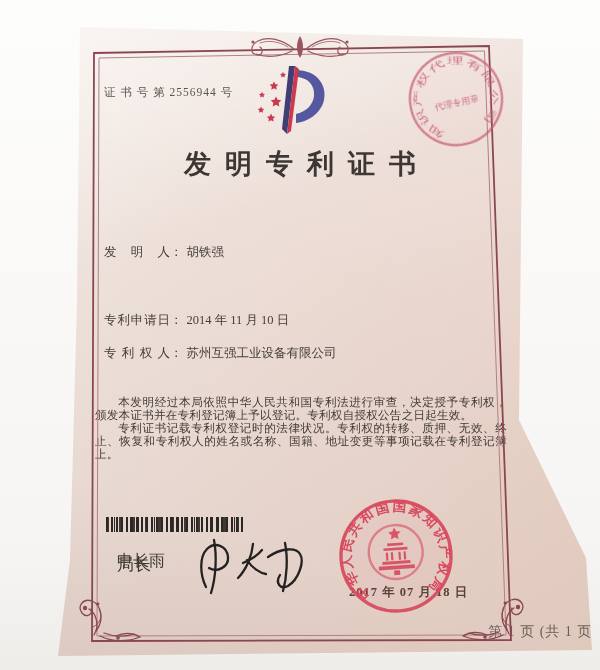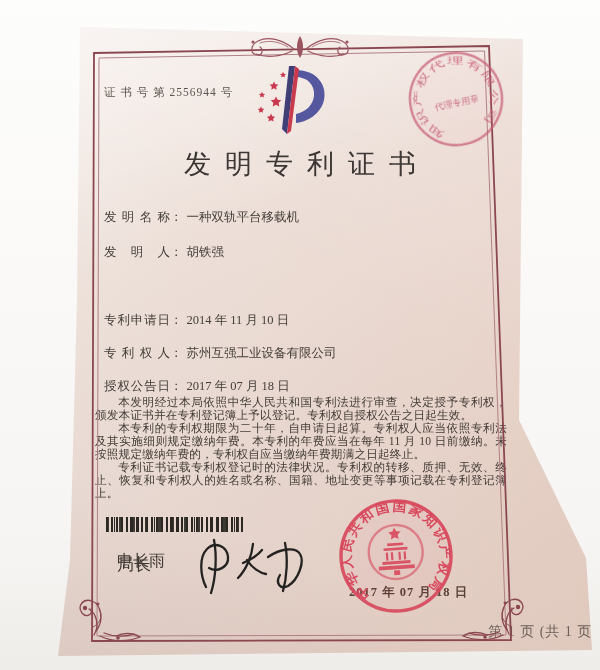--- a/index.html
+++ b/index.html
@@ -11,21 +11,21 @@
     background:
       linear-gradient(160deg,rgba(255,255,255,.50) 6%,rgba(255,255,255,0) 34%),
       linear-gradient(20deg,rgba(160,120,105,.12) 0%,rgba(160,120,105,0) 25%),
       linear-gradient(115deg,#f4ece8 0%,#eee1da 30%,#ead9d1 55%,#e7d2c8 78%,#e3ccc0 100%);
     filter:drop-shadow(0 3px 5px rgba(0,0,0,.16));}
   .sheen{position:absolute;inset:0;pointer-events:none;
     background:linear-gradient(205deg,rgba(255,255,255,.28) 10%,rgba(255,255,255,0) 42%,rgba(120,90,80,.07) 95%);}
   
   .t{position:absolute;color:#45403a;white-space:nowrap;}
   .certno{left:104px;top:85px;font-size:11.5px;letter-spacing:1px;color:#5c544e;}
-  .title{left:0;top:146px;width:600px;text-align:center;font-size:27px;font-weight:normal;
+  .title{left:0;top:146px;width:600px;text-align:center;font-size:27px;font-weight:bold;
          letter-spacing:14px;text-indent:14px;color:#3c3734;white-space:nowrap;}
   .frow{left:104px;font-size:12.5px;color:#443e39;}
   .flabel{display:inline-block;width:66px;text-align:justify;text-align-last:justify;}
   .fcolon{display:inline-block;margin-right:4px;}
   .paras{position:absolute;left:95px;top:396px;width:412px;color:#423c36;}
   .paras p{margin:0;font-size:11.6px;line-height:13px;text-indent:2em;text-align:justify;letter-spacing:.2px;white-space:normal;}
   .barcode{position:absolute;left:106px;top:517px;width:138px;height:15px;
     background:
       repeating-linear-gradient(90deg,#2b2823 0 2px,transparent 2px 5px),
       repeating-linear-gradient(90deg,#2b2823 0 1px,transparent 1px 8px),
@@ -41,39 +41,32 @@
 <body>
 
 <div id="shot">
 
   <div class="paper">
     <div class="sheen"></div>
 
     <div class="t certno">证 书 号 第 2556944 号</div>
     <div class="t title">发明专利证书</div>
 
-    <div class="t frow" style="top:209px">
-      <span class="flabel">发明名称</span><span class="fcolon">：</span><span class="fvalue">一种双轨平台移载机</span>
-    </div>
     <div class="t frow" style="top:244px">
       <span class="flabel">发明人</span><span class="fcolon">：</span><span class="fvalue">胡铁强</span>
     </div>
     <div class="t frow" style="top:312px">
       <span class="flabel">专利申请日</span><span class="fcolon">：</span><span class="fvalue">2014 年 11 月 10 日</span>
     </div>
     <div class="t frow" style="top:345px">
       <span class="flabel">专利权人</span><span class="fcolon">：</span><span class="fvalue">苏州互强工业设备有限公司</span>
     </div>
-    <div class="t frow" style="top:378px">
-      <span class="flabel">授权公告日</span><span class="fcolon">：</span><span class="fvalue">2017 年 07 月 18 日</span>
-    </div>
 
     <div class="paras">
       <p>本发明经过本局依照中华人民共和国专利法进行审查，决定授予专利权，颁发本证书并在专利登记簿上予以登记。专利权自授权公告之日起生效。</p>
-      <p>本专利的专利权期限为二十年，自申请日起算。专利权人应当依照专利法及其实施细则规定缴纳年费。本专利的年费应当在每年 11 月 10 日前缴纳。未按照规定缴纳年费的，专利权自应当缴纳年费期满之日起终止。</p>
       <p>专利证书记载专利权登记时的法律状况。专利权的转移、质押、无效、终止、恢复和专利权人的姓名或名称、国籍、地址变更等事项记载在专利登记簿上。</p>
     </div>
 
     <div class="barcode"></div>
 
     <div class="t director">局长</div>
     <div class="t dname">申长雨</div>
     <div class="t sealdate">2017 年 07 月 18 日</div>
     <div class="t footer">第 1 页 (共 1 页)</div>
 

